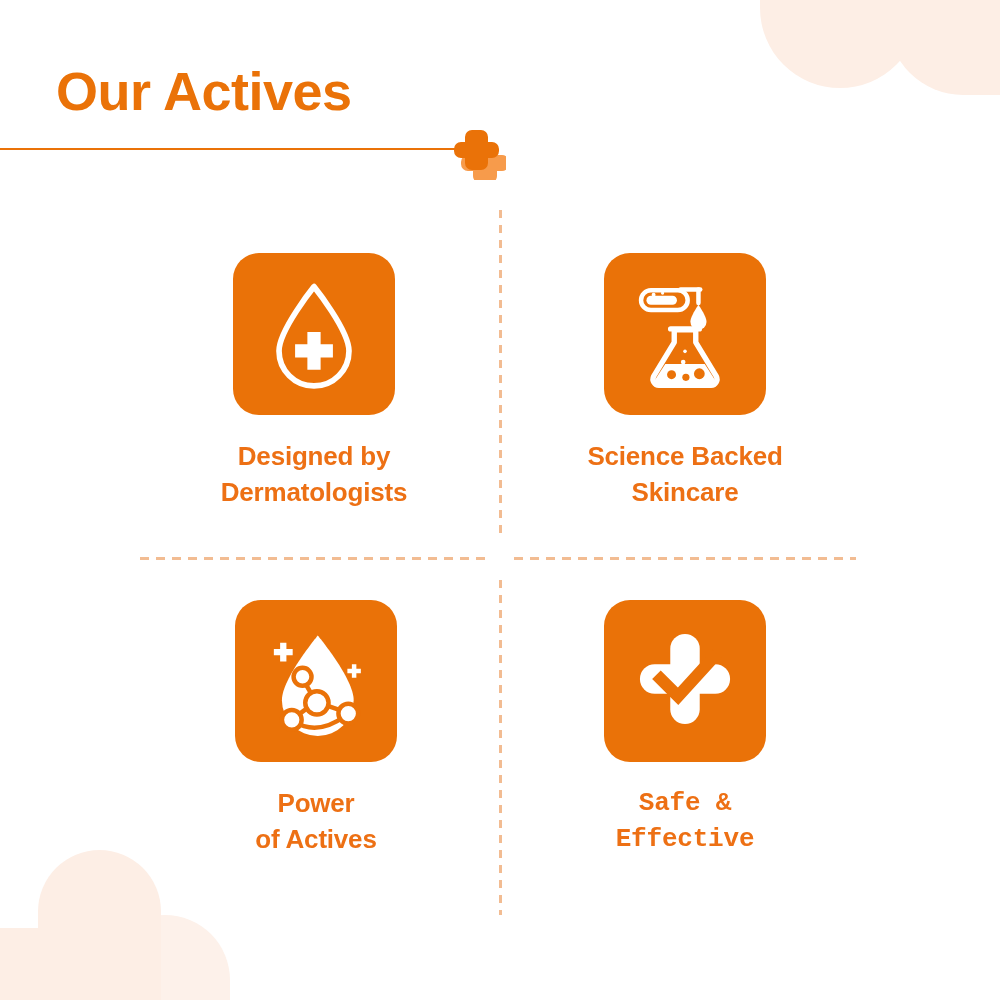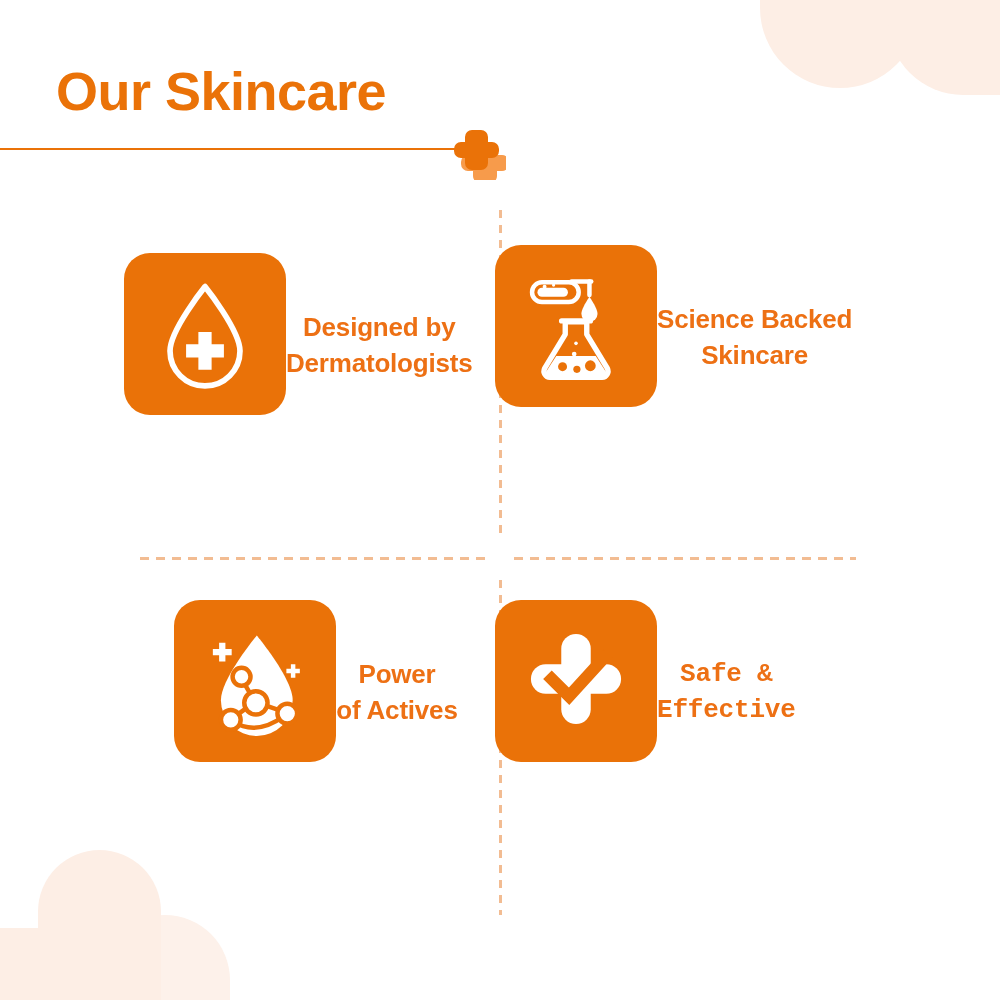--- a/index.html
+++ b/index.html
@@ -127,25 +127,25 @@
     left: 514px;
     width: 342px;
     background-image: repeating-linear-gradient(
       to right, #f2bc92 0px, #f2bc92 9px, rgba(255,255,255,0) 9px, rgba(255,255,255,0) 16px);
   }
 
   .cell {
     position: absolute;
     width: 380px;
     display: flex;
-    flex-direction: row;
+    flex-direction: column;
     align-items: center;
   }
   .cell-0 { left: 124px; top: 48px; }
-  .cell-1 { left: 495px; top: 40px; }
+  .cell-1 { left: 495px; top: 48px; }
   .cell-2 { left: 126px; top: 395px; justify-content: center; }
   .cell-3 { left: 495px; top: 395px; font-family: Liberation Mono, monospace; }
 
   .icon-tile {
     width: 162px;
     height: 162px;
     border-radius: 26px;
     background: #ea7208;
     display: flex;
     align-items: center;
@@ -167,21 +167,21 @@
 
 <div class="bg-layer">
   <div class="blob blob-tr-1"></div>
   <div class="blob blob-tr-2"></div>
   <div class="blob blob-bl-arc"></div>
   <div class="blob blob-bl-dome"></div>
   <div class="blob blob-bl-band"></div>
 </div>
 
 <div class="header">
-  <h1 class="page-title">Our Skincare</h1>
+  <h1 class="page-title">Our Actives</h1>
   <div class="title-rule"></div>
 </div>
 
 <div class="header-plus">
   <svg viewBox="0 0 54 54" width="54" height="54">
 
     <path d="M24 12h10a7 7 0 0 1 7 7v5h5a7 7 0 0 1 7 7v2a7 7 0 0 1-7 7h-5v5a7 7 0 0 1-7 7h-10a7 7 0 0 1-7-7v-5h-5a7 7 0 0 1-7-7v-2a7 7 0 0 1 7-7h5v-5a7 7 0 0 1 7-7z" fill="#f79b4b" transform="translate(4,5)"></path>
 
     <path d="M20 4h9a7 7 0 0 1 7 7v5h4a7 7 0 0 1 7 7v2a7 7 0 0 1-7 7h-4v5a7 7 0 0 1-7 7h-9a7 7 0 0 1-7-7v-5H9a7 7 0 0 1-7-7v-2a7 7 0 0 1 7-7h4v-5a7 7 0 0 1 7-7z" fill="#ea7208"></path>
   </svg>

